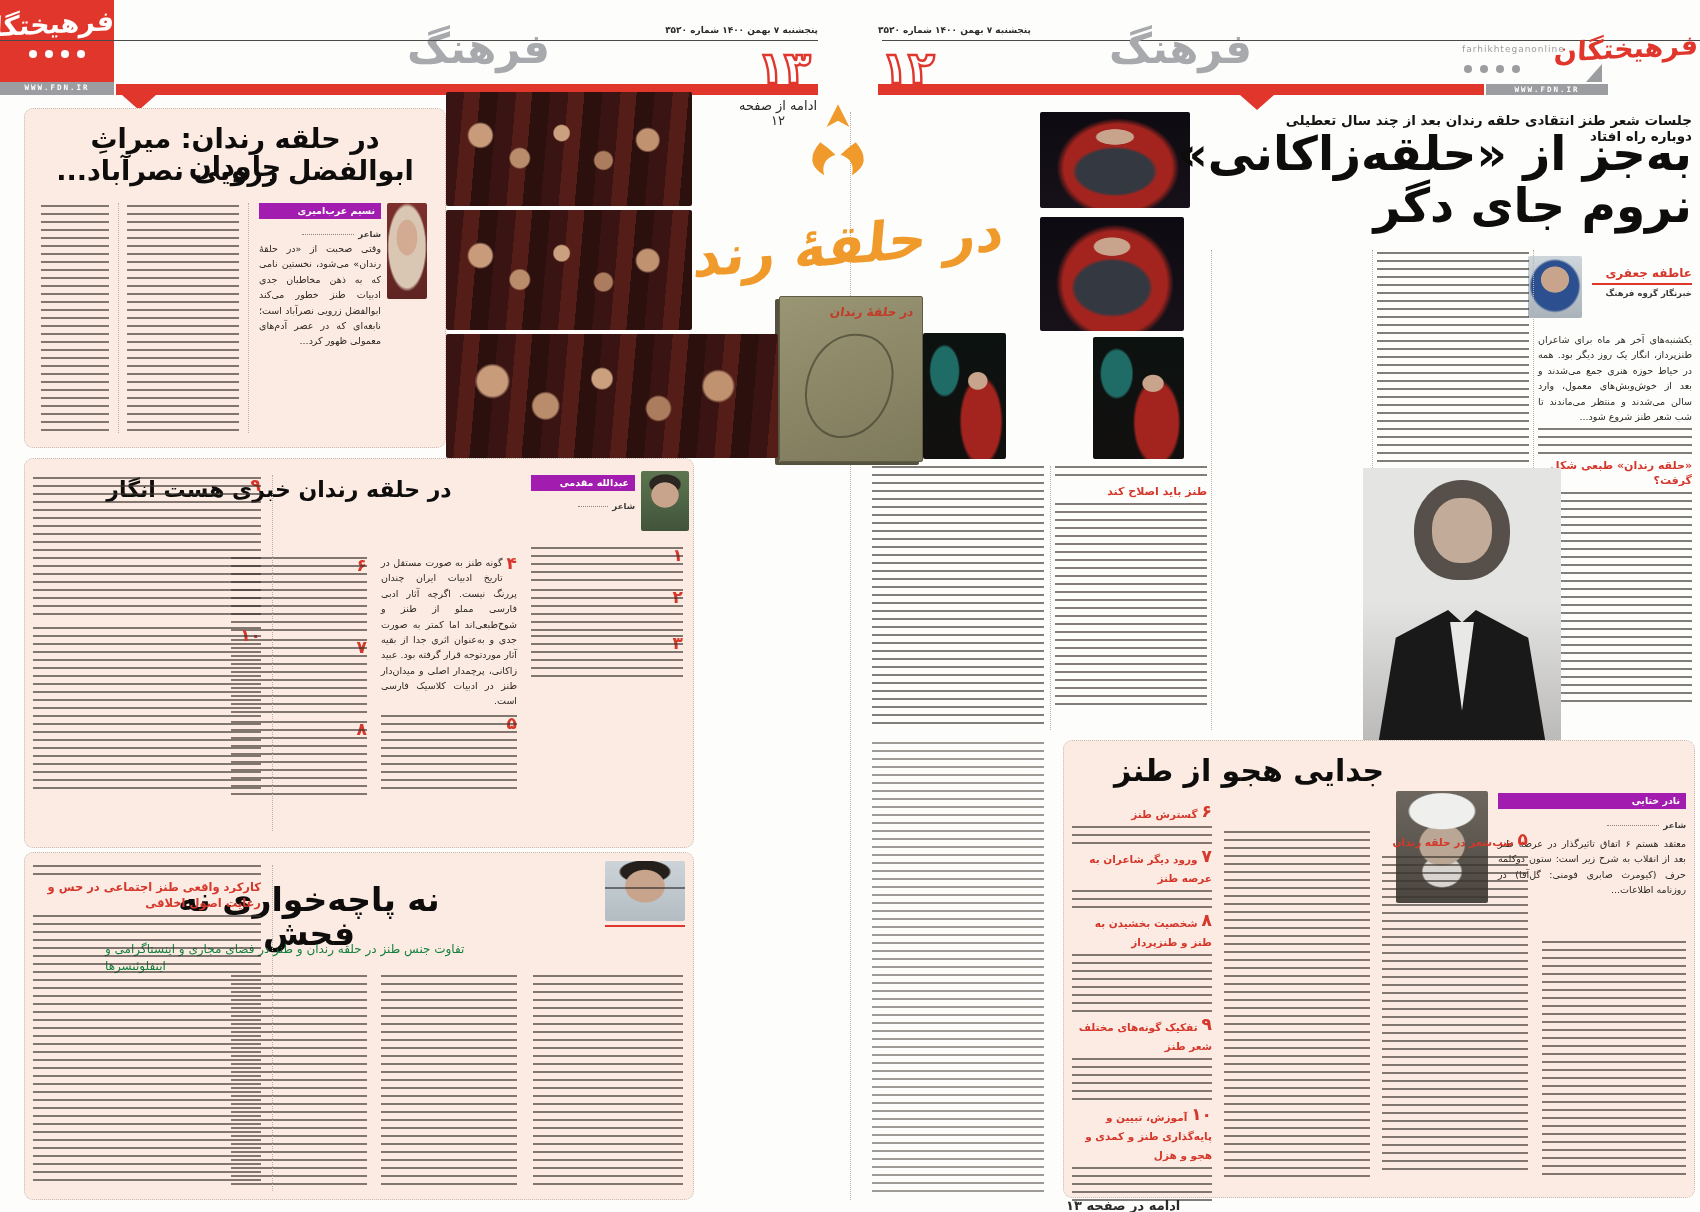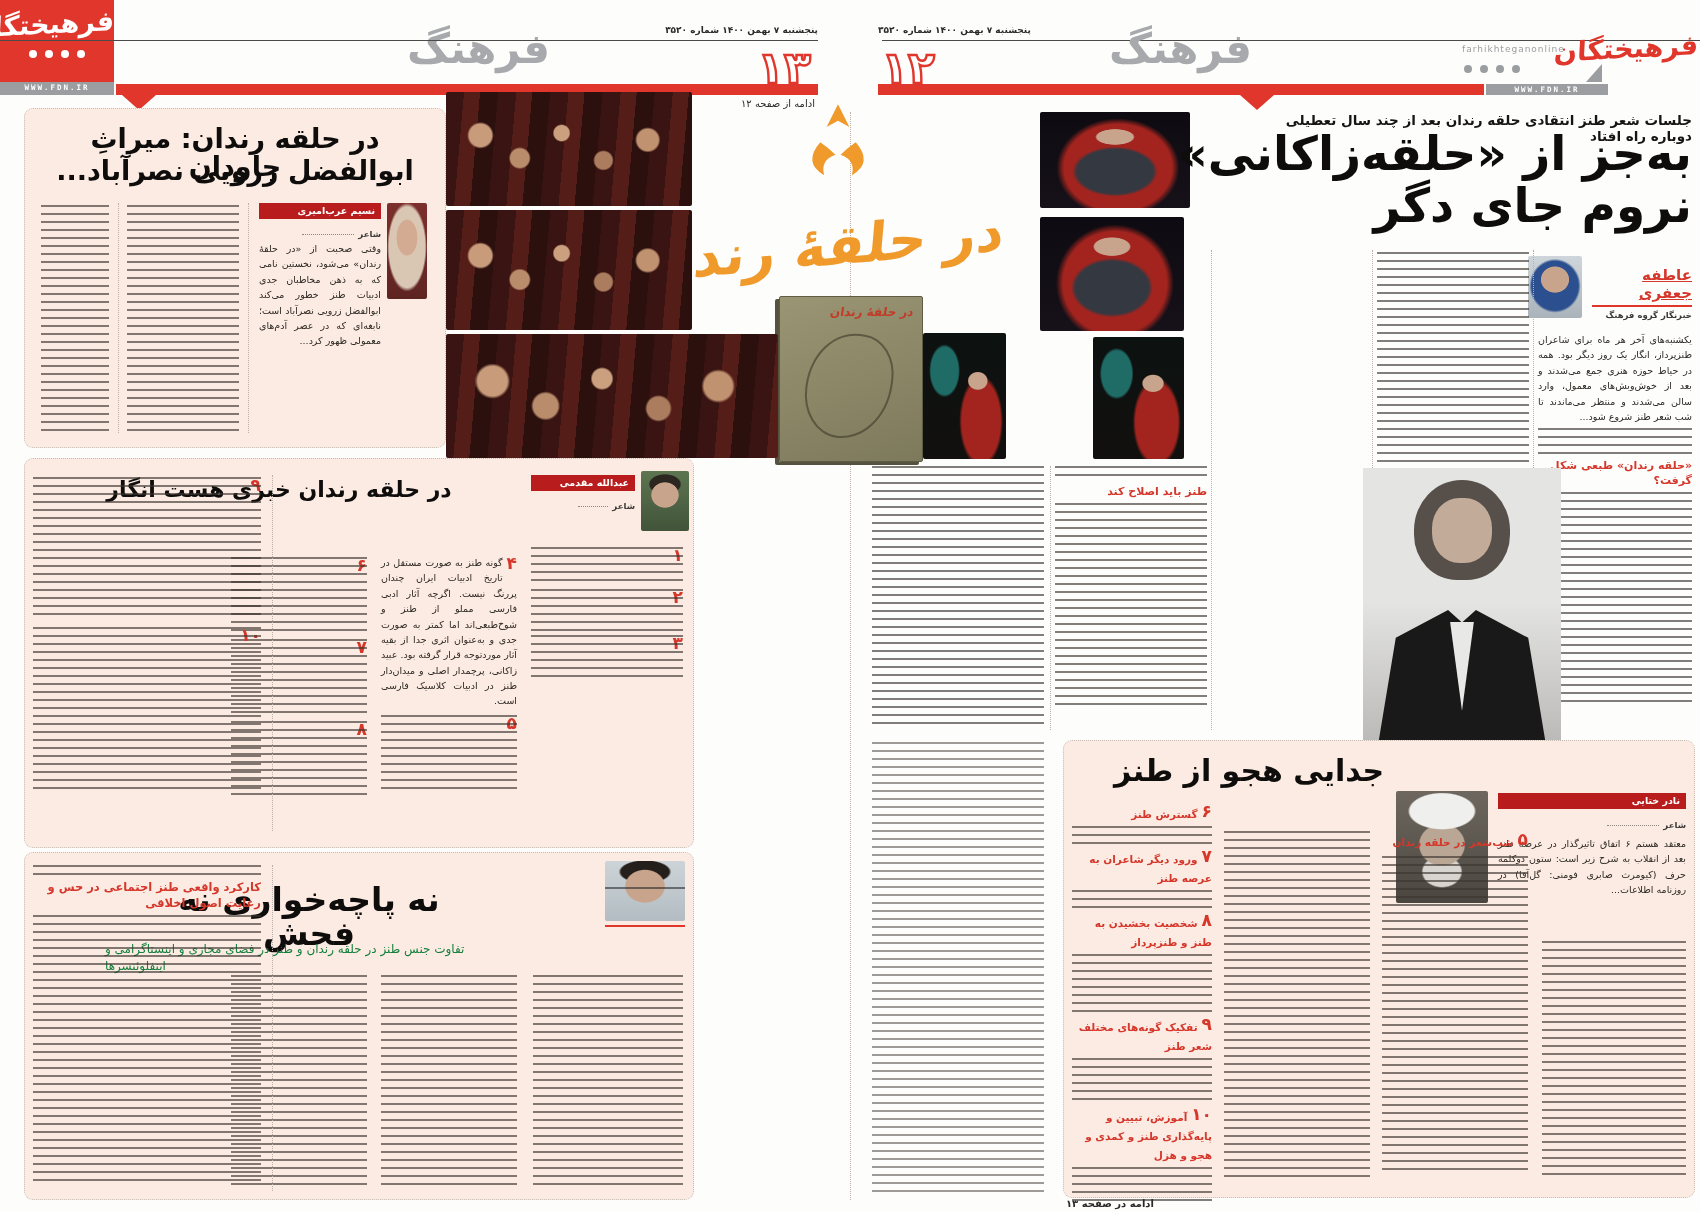--- a/index.html
+++ b/index.html
@@ -6,29 +6,29 @@
   #sheet{position:relative;width:1700px;height:1212px;background:#fdfdfc;overflow:hidden;
          font-family:"DejaVu Sans",sans-serif;direction:rtl;}
   .abs{position:absolute;}
   
   .kicker{font-weight:bold;font-size:13.5px;color:#161514;text-align:right;}
   .headline{font-weight:900;color:#0e0d0c;text-align:right;line-height:1.04;letter-spacing:-.5px;}
   .lead{font-size:9.5px;line-height:1.62;text-align:justify;color:#2c2823;}
   .sub{color:#d5372b;font-weight:bold;font-size:11px;line-height:1.35;text-align:right;}
   .gk{background-image:repeating-linear-gradient(to bottom,rgba(60,53,47,.82) 0 2px,rgba(60,53,47,0) 2px 8px);opacity:.78;}
   .gk.light{opacity:.6;}
-  .namebar{background:#b91c1c;color:#fff;font-weight:bold;font-size:9.5px;padding:2px 6px 3px;text-align:right;}
-  .name-red{color:#d5372b;font-weight:bold;font-size:15px;text-decoration:underline;}
+  .namebar{background:#a21caf;color:#fff;font-weight:bold;font-size:9.5px;padding:2px 6px 3px;text-align:right;}
+  .name-red{color:#d5372b;font-weight:bold;font-size:12px;}
   .role{font-size:8.5px;color:#3c3a38;font-weight:bold;}
   .dots{display:inline-block;width:52px;border-bottom:1.5px dotted #8b857f;vertical-align:2px;margin-right:4px;}
   .rule-red{background:#e0362c;height:2px;}
   .pinkbox{background:#fcebe3;border:1px dotted #c6bcb4;border-radius:9px;}
   .vdiv{border-left:1px dotted #b9b1a9;width:0;}
   .pageno{font-weight:900;font-size:44px;color:#fff;-webkit-text-stroke:2.4px #e0362c;text-shadow:0 0 1px #e0362c;text-align:center;}
-  .tiny{font-size:10px;color:#2b2a29;}
+  .tiny{font-size:13px;color:#2b2a29;}
   .dateline{font-size:9px;color:#2b2a29;font-weight:bold;}
   .sectiongray{font-size:42px;font-weight:900;color:#a7a9ac;text-align:center;}
   .urlbar{background:#9b9da0;color:#fff;font-size:7.5px;font-weight:bold;letter-spacing:2px;text-align:center;
           font-family:"DejaVu Sans Mono",monospace;line-height:11px;direction:ltr;}
   .latin{direction:ltr;font-family:"DejaVu Sans",sans-serif;}
   .itemno{color:#d5372b;font-weight:900;font-size:17px;line-height:1;margin-left:4px;float:right;}
   .itemtitle{color:#d5372b;font-weight:bold;font-size:10.5px;line-height:1.35;text-align:right;}
   
   .redcorner{background:#e0362c;}
   .brandwhite{color:#fff;font-weight:900;font-size:27px;transform:skewX(-6deg) rotate(-3deg);text-align:center;}

